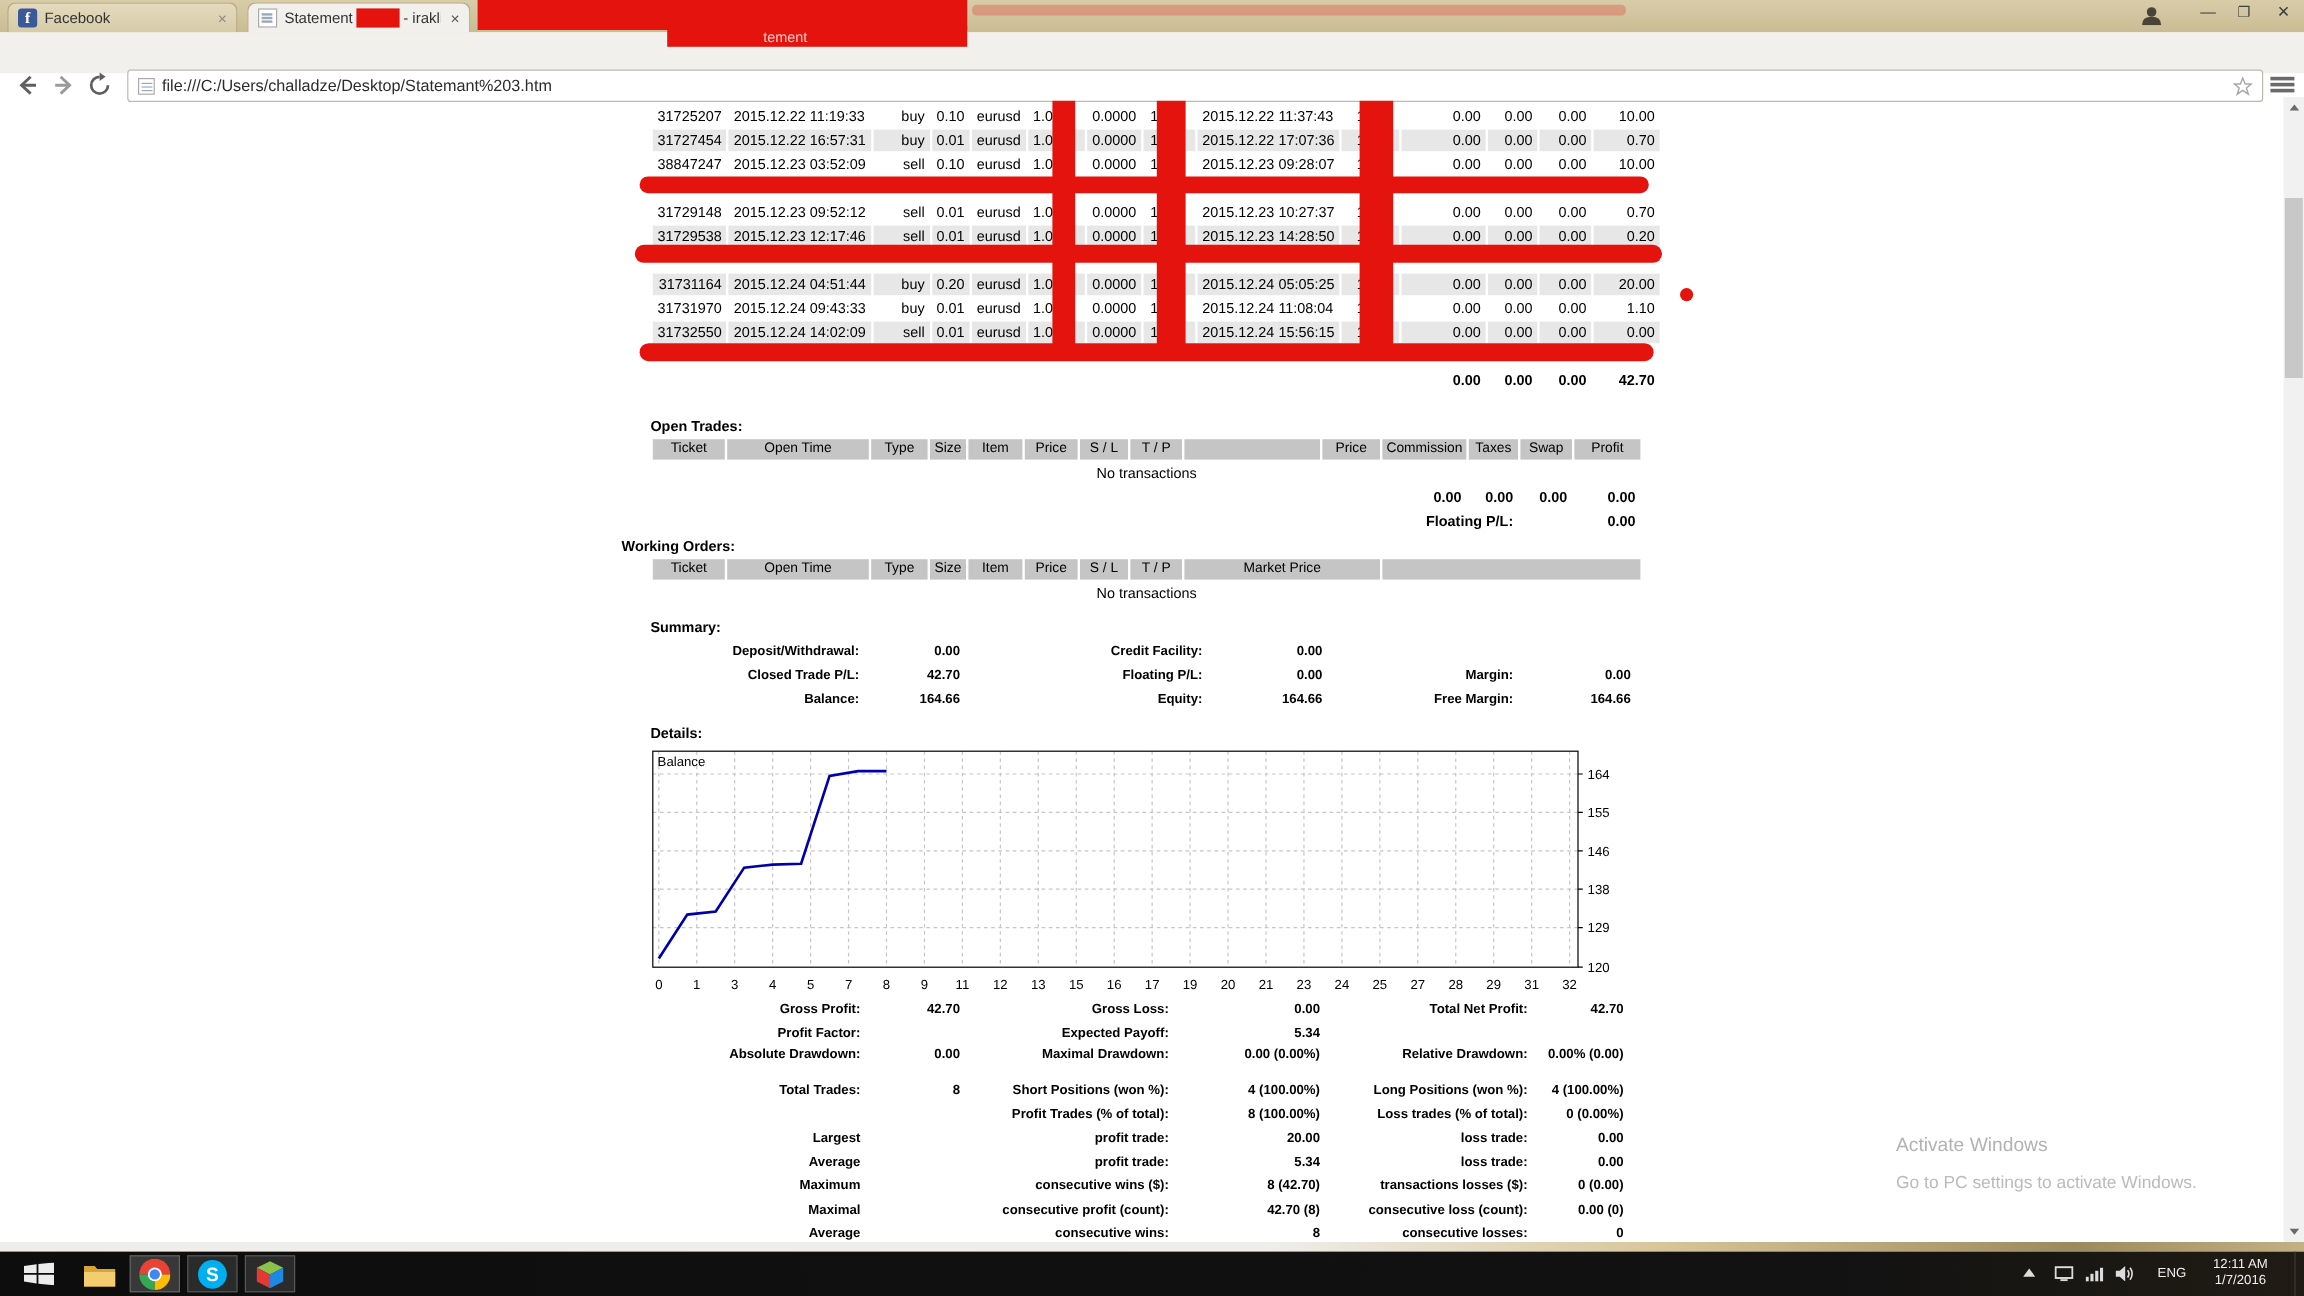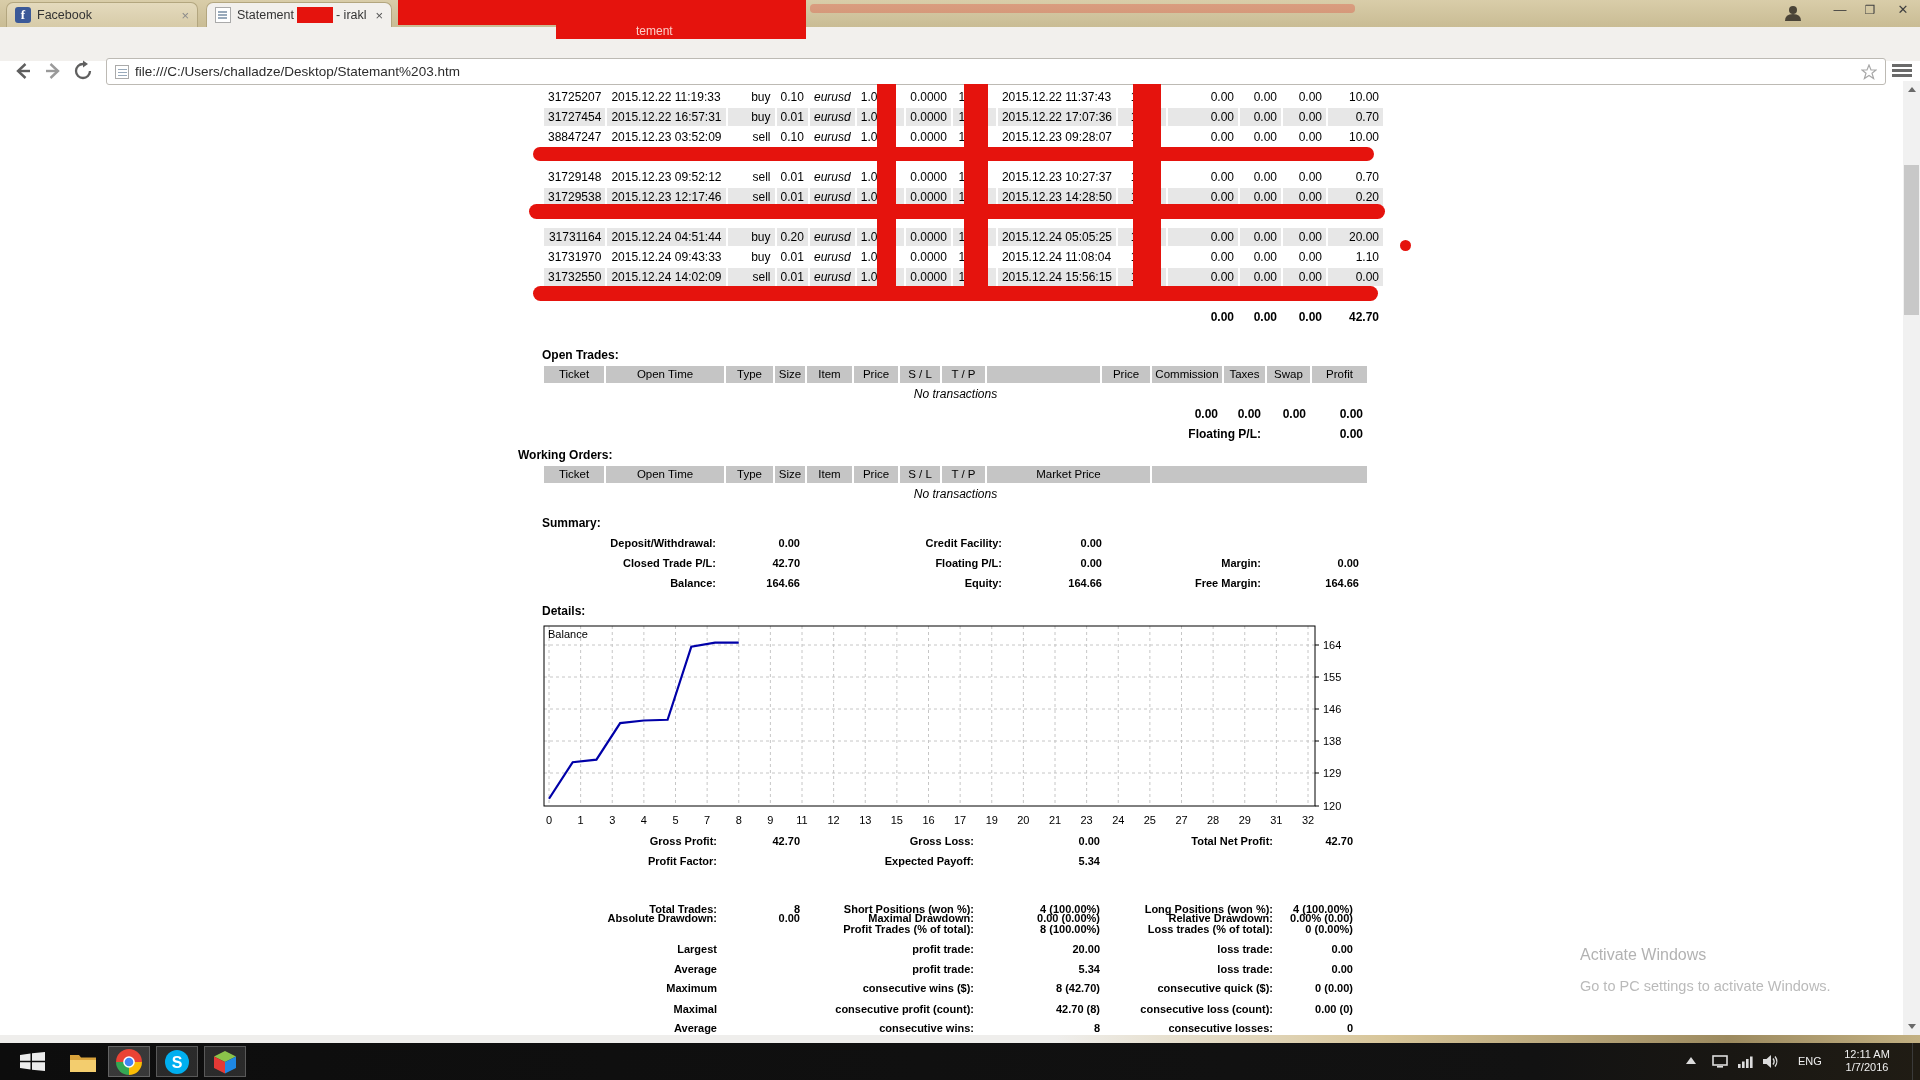--- a/index.html
+++ b/index.html
@@ -35,21 +35,21 @@
   .bm-hint{color:#6a6a6a;margin-left:10px;}
   .bm-link{color:#4a4a4a;text-decoration:underline;margin-left:6px;cursor:pointer;}
 
   
   table.mt{border-collapse:separate;border-spacing:2px;table-layout:fixed;
            font-family:"Liberation Sans",sans-serif;font-size:12px;color:#000;}
   table.mt td{height:18px;line-height:18px;padding:0 4px;white-space:nowrap;overflow:hidden;}
   table.mt th{height:17px;line-height:17px;background:#c5c5c5;font-weight:normal;
               font-size:11.5px;padding:0 2px;white-space:nowrap;overflow:hidden;}
   .num{text-align:right;}
-  .ctr{text-align:center;font-style:italic;}
+  .ctr{text-align:center;}
   .shaded td{background:#e7e7e7;}
   .bold{font-weight:bold;}
   .sec-label{font-size:12px;font-weight:bold;color:#000;height:20px;line-height:20px;}
 
   .grid-row{position:absolute;display:flex;height:20px;line-height:20px;
             font-size:11px;font-weight:bold;color:#000;}
   .grid-row span{display:inline-block;text-align:right;white-space:nowrap;}
 
   
   .red{position:absolute;background:#e5130d;z-index:40;}
@@ -508,21 +508,21 @@
         <span style="width: 80px;">42.70</span>
       </div>
       <div class="grid-row" style="left: 442px; top: 851px;">
         <span style="width: 275px; text-align: right;">Profit Factor:</span>
         <span style="width: 83px;"></span>
         <span style="width: 174px;">Expected Payoff:</span>
         <span style="width: 126px;">5.34</span>
         <span style="width: 173px;"></span>
         <span style="width: 80px;"></span>
       </div>
-      <div class="grid-row" style="left: 442px; top: 908px;">
+      <div class="grid-row" style="left: 442px; top: 869px;">
         <span style="width: 275px;">Absolute Drawdown:</span>
         <span style="width: 83px;">0.00</span>
         <span style="width: 174px;">Maximal Drawdown:</span>
         <span style="width: 126px;">0.00 (0.00%)</span>
         <span style="width: 173px;">Relative Drawdown:</span>
         <span style="width: 80px;">0.00% (0.00)</span>
       </div>
       <div class="grid-row" style="left: 442px; top: 899px;">
         <span style="width: 275px;">Total Trades:</span>
         <span style="width: 83px;">8</span>
@@ -553,21 +553,21 @@
         <span style="width: 174px;">profit trade:</span>
         <span style="width: 126px;">5.34</span>
         <span style="width: 173px;">loss trade:</span>
         <span style="width: 80px;">0.00</span>
       </div>
       <div class="grid-row" style="left: 442px; top: 978px;">
         <span style="width: 275px;">Maximum</span>
         <span style="width: 83px;"></span>
         <span style="width: 174px;">consecutive wins ($):</span>
         <span style="width: 126px;">8 (42.70)</span>
-        <span style="width: 173px;">consecutive quick ($):</span>
+        <span style="width: 173px;">transactions losses ($):</span>
         <span style="width: 80px;">0 (0.00)</span>
       </div>
       <div class="grid-row" style="left: 442px; top: 999px;">
         <span style="width: 275px;">Maximal</span>
         <span style="width: 83px;"></span>
         <span style="width: 174px;">consecutive profit (count):</span>
         <span style="width: 126px;">42.70 (8)</span>
         <span style="width: 173px;">consecutive loss (count):</span>
         <span style="width: 80px;">0.00 (0)</span>
       </div>

